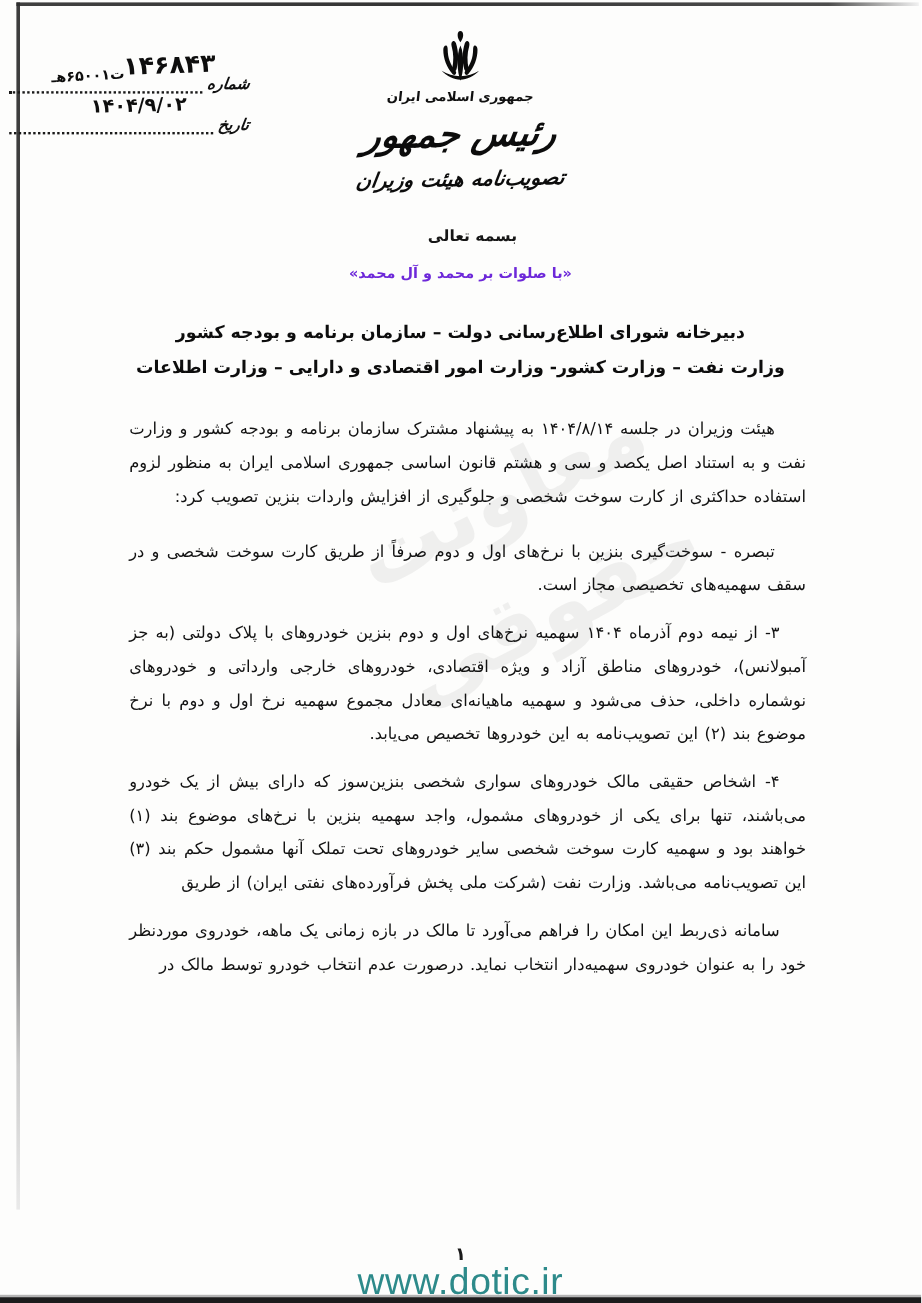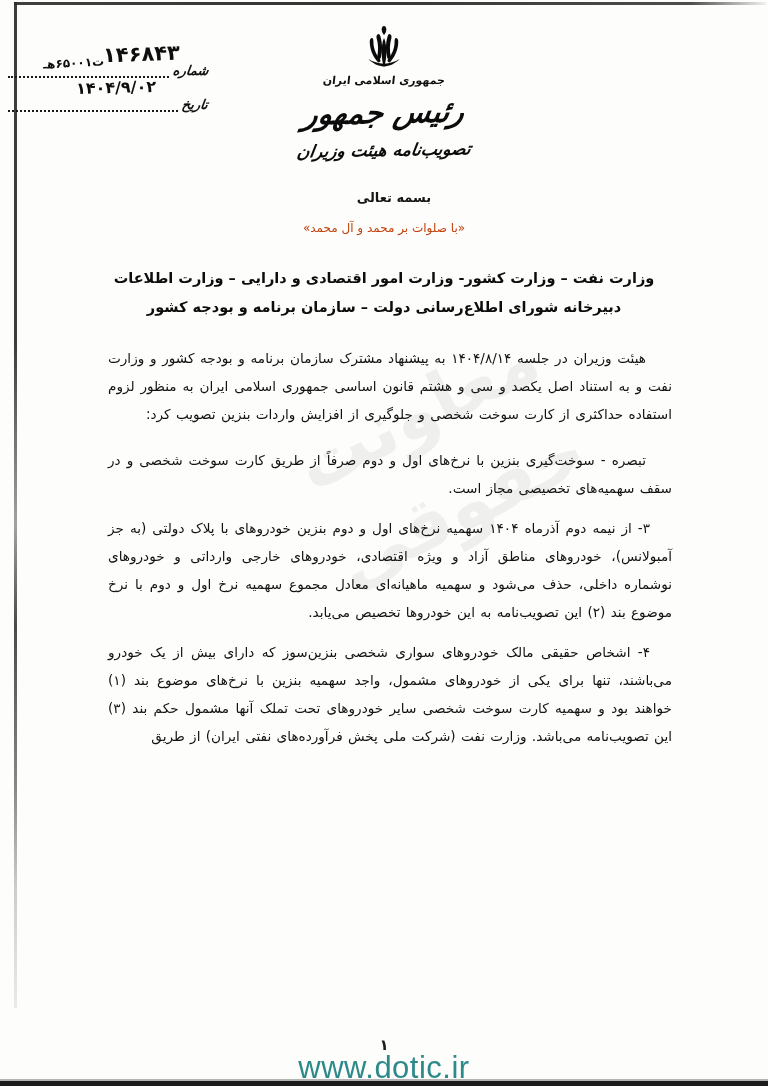--- a/index.html
+++ b/index.html
@@ -165,22 +165,22 @@
   .besmeh {
     font-size: 13px;
     font-weight: 600;
     color: #161616;
     letter-spacing: .5px;
     padding-left: 20px;
   }
   .salavat {
     margin-top: 16px;
     font-size: 12px;
-    font-weight: 400;
-    color: #c2410c;
+    font-weight: 700;
+    color: #6d28d9;
   }
 
   
   .addressees {
     position: absolute;
     left: 96px;
     right: 96px;
     top: 264px;
     text-align: center;
   }
@@ -295,27 +295,28 @@
     <div class="president-title">رئیس جمهور</div>
     <div class="decree-title">تصویب‌نامه هیئت وزیران</div>
   </div>
 
   <div class="invocation">
     <div class="besmeh">بسمه تعالی</div>
     <div class="salavat">«با صلوات بر محمد و آل محمد»</div>
   </div>
 
   <div class="addressees">
+    <div class="addressee-line">دبیرخانه شورای اطلاع‌رسانی دولت – سازمان برنامه و بودجه کشور</div>
     <div class="addressee-line">وزارت نفت – وزارت کشور- وزارت امور اقتصادی و دارایی – وزارت اطلاعات</div>
-    <div class="addressee-line">دبیرخانه شورای اطلاع‌رسانی دولت – سازمان برنامه و بودجه کشور</div>
   </div>
 
   <div class="body-text">
     <p class="para intro">هیئت وزیران در جلسه ۱۴۰۴/۸/۱۴ به پیشنهاد مشترک سازمان برنامه و بودجه کشور و وزارت نفت و به استناد اصل یکصد و سی و هشتم قانون اساسی جمهوری اسلامی ایران به منظور لزوم استفاده حداکثری از کارت سوخت شخصی و جلوگیری از افزایش واردات بنزین تصویب کرد:</p>
     <p class="para note">تبصره - سوخت‌گیری بنزین با نرخ‌های اول و دوم صرفاً از طریق کارت سوخت شخصی و در سقف سهمیه‌های تخصیصی مجاز است.</p>
     <p class="para clause">۳- از نیمه دوم آذرماه ۱۴۰۴ سهمیه نرخ‌های اول و دوم بنزین خودروهای با پلاک دولتی (به جز آمبولانس)، خودروهای مناطق آزاد و ویژه اقتصادی، خودروهای خارجی وارداتی و خودروهای نوشماره داخلی، حذف می‌شود و سهمیه ماهیانه‌ای معادل مجموع سهمیه نرخ اول و دوم با نرخ موضوع بند (۲) این تصویب‌نامه به این خودروها تخصیص می‌یابد.</p>
     <p class="para clause">۴- اشخاص حقیقی مالک خودروهای سواری شخصی بنزین‌سوز که دارای بیش از یک خودرو می‌باشند، تنها برای یکی از خودروهای مشمول، واجد سهمیه بنزین با نرخ‌های موضوع بند (۱) خواهند بود و سهمیه کارت سوخت شخصی سایر خودروهای تحت تملک آنها مشمول حکم بند (۳) این تصویب‌نامه می‌باشد. وزارت نفت (شرکت ملی پخش فرآورده‌های نفتی ایران) از طریق</p>
+    <p class="para last">سامانه ذی‌ربط این امکان را فراهم می‌آورد تا مالک در بازه زمانی یک ماهه، خودروی موردنظر خود را به عنوان خودروی سهمیه‌دار انتخاب نماید. درصورت عدم انتخاب خودرو توسط مالک در</p>
   </div>
 
   <div class="page-number">۱</div>
   <div class="site-url" style="color: rgb(45, 138, 138);">www.dotic.ir</div>
 
 </div>
 
 </body></html>

